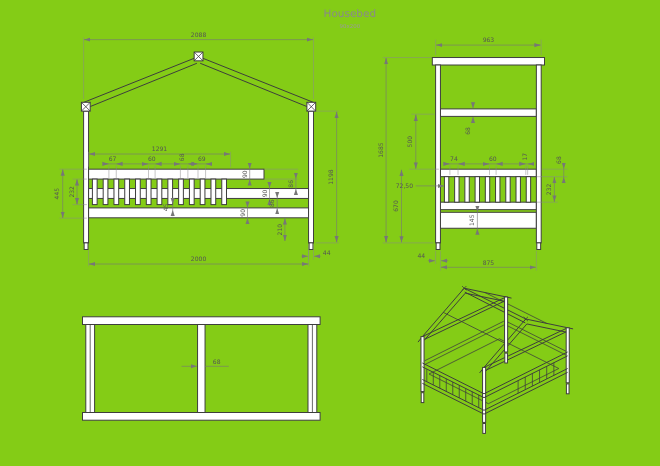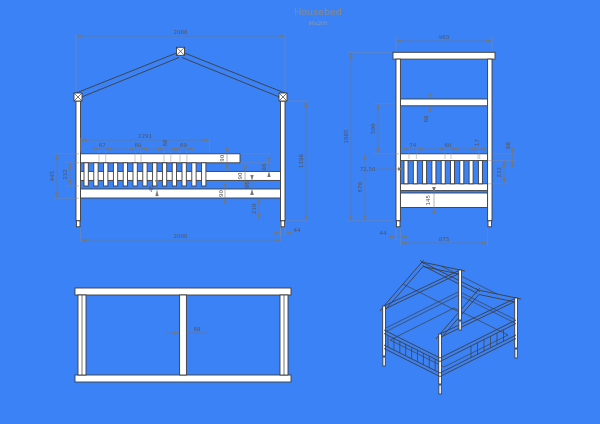--- a/index.html
+++ b/index.html
@@ -1,16 +1,16 @@
 <!DOCTYPE html>
 <html><head>
 <meta charset="utf-8">
 <style>
   html,body{margin:0;padding:0;background:#fff;}
-  .stage{width:600px;height:424px;background:#3b82f6;position:relative;font-family:"DejaVu Sans",sans-serif;}
+  .stage{width:600px;height:424px;background:#84cc16;position:relative;font-family:"DejaVu Sans",sans-serif;}
   svg{display:block;}
   .g{fill:#ffffff;stroke:#3d3d3d;stroke-width:0.9;}
   .gl{fill:none;stroke:#3d3d3d;stroke-width:0.9;}
   .gt{fill:none;stroke:#3d3d3d;stroke-width:0.7;}
   .d{stroke:#777;stroke-width:0.55;fill:none;}
   .e{stroke:#8a8a8a;stroke-width:0.45;fill:none;}
   .a{stroke:#777;stroke-width:0.55;fill:none;}
   text{fill:#555;font-size:5.5px;font-family:"DejaVu Sans",sans-serif;}
   .ttl{font-size:9.5px;fill:#8a8a8a;}
   .sub{font-size:5px;fill:#9a9a9a;}

